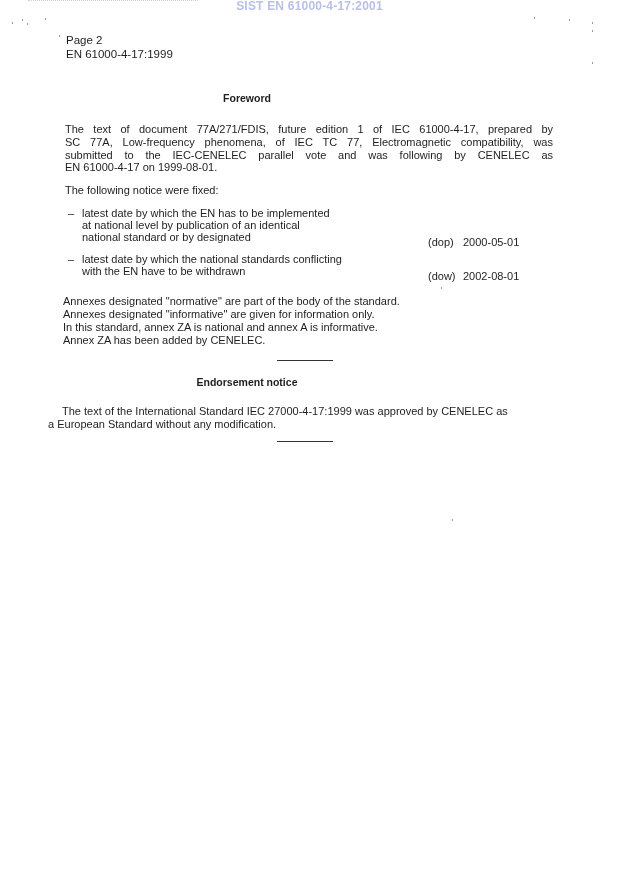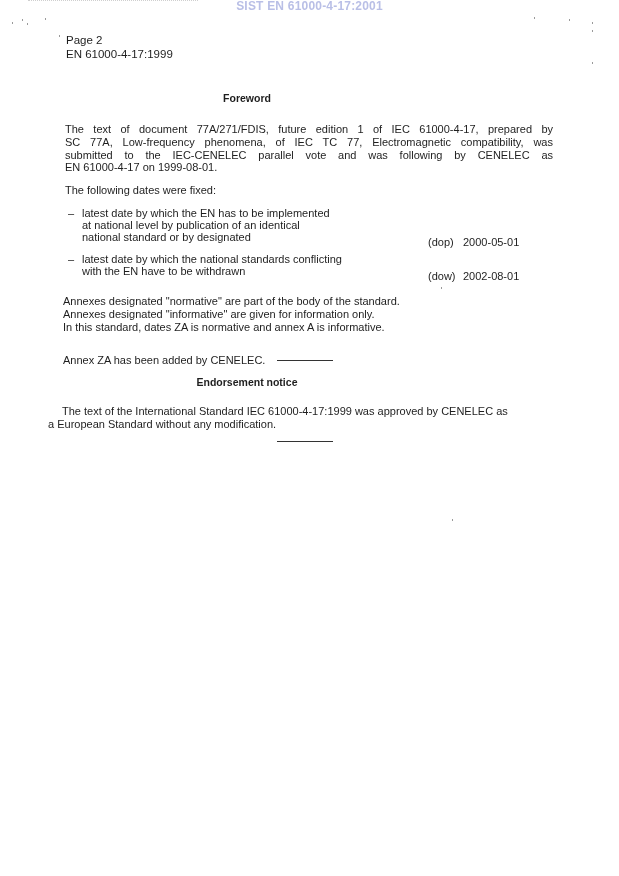--- a/index.html
+++ b/index.html
@@ -52,21 +52,21 @@
   <div>EN 61000-4-17:1999</div>
 </div>
 
 <div class="h" style="top:92px">Foreword</div>
 
 <div class="para j" style="top:123px">The text of document 77A/271/FDIS, future edition 1 of IEC 61000-4-17, prepared by</div>
 <div class="para j" style="top:136px">SC 77A, Low-frequency phenomena, of IEC TC 77, Electromagnetic compatibility, was</div>
 <div class="para j" style="top:149px">submitted to the IEC-CENELEC parallel vote and was following by CENELEC as</div>
 <div class="line" style="left:65px;top:161px">EN 61000-4-17 on 1999-08-01.</div>
 
-<div class="line" style="left:65px;top:184px">The following dates were fixed:</div>
+<div class="line" style="left:65px;top:184px">The following notice were fixed:</div>
 
 <div class="bul" style="top:207px">
   <span class="dash">–</span>
   <span class="txt" style="top:0">latest date by which the EN has to be implemented</span>
   <span class="txt" style="top:12px">at national level by publication of an identical</span>
   <span class="txt" style="top:24px">national standard or by designated</span>
 </div>
 <div class="code" style="top:236px">(dop)</div>
 <div class="date" style="top:236px">2000-05-01</div>
 
@@ -74,23 +74,23 @@
   <span class="dash">–</span>
   <span class="txt" style="top:0">latest date by which the national standards conflicting</span>
   <span class="txt" style="top:12px">with the EN have to be withdrawn</span>
 </div>
 <div class="code" style="top:270px">(dow)</div>
 <div class="date" style="top:270px">2002-08-01</div>
 <div class="speck" style="left:441px;top:287px"></div>
 
 <div class="line" style="left:63px;top:295px">Annexes designated "normative" are part of the body of the standard.</div>
 <div class="line" style="left:63px;top:308px">Annexes designated "informative" are given for information only.</div>
-<div class="line" style="left:63px;top:321px">In this standard, dates ZA is normative and annex A is informative.</div>
-<div class="line" style="left:63px;top:354px">Annex ZA has been added by CENELEC.</div>
+<div class="line" style="left:63px;top:321px">In this standard, annex ZA is national and annex A is informative.</div>
+<div class="line" style="left:63px;top:334px">Annex ZA has been added by CENELEC.</div>
 
 <div class="rule" style="top:360px"></div>
 
 <div class="h" style="top:376px">Endorsement notice</div>
 
-<div class="line" style="left:62px;top:405px">The text of the International Standard IEC 61000-4-17:1999 was approved by CENELEC as</div>
+<div class="line" style="left:62px;top:405px">The text of the International Standard IEC 27000-4-17:1999 was approved by CENELEC as</div>
 <div class="line" style="left:48px;top:418px">a European Standard without any modification.</div>
 
 <div class="rule" style="top:441px"></div>
 
 </body></html>

